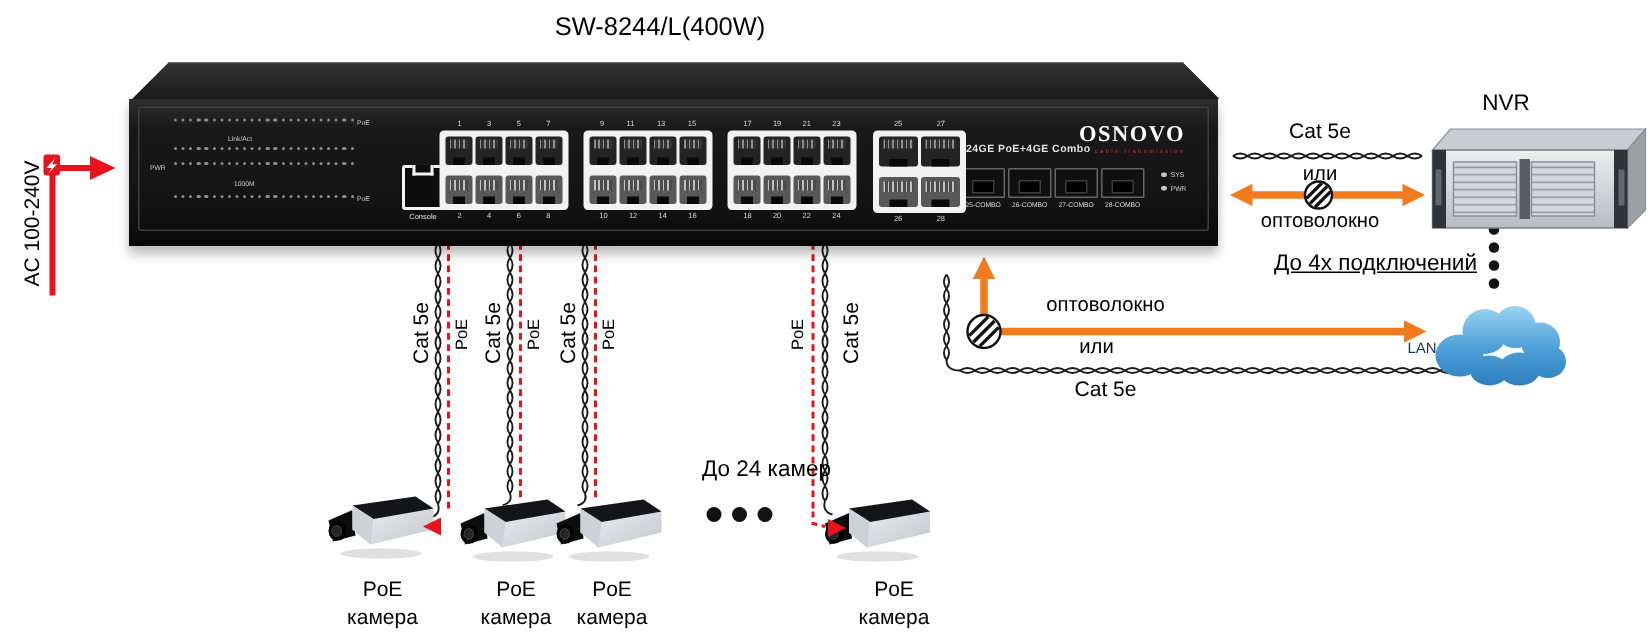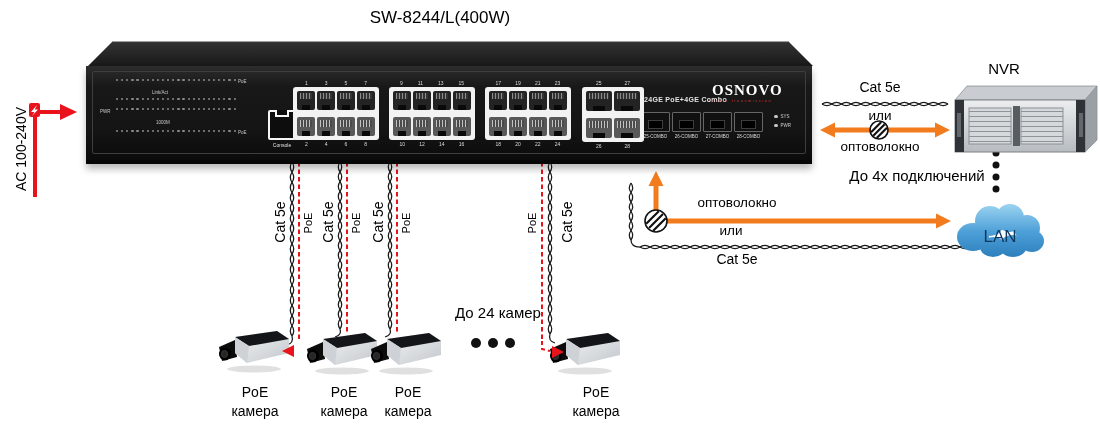--- a/index.html
+++ b/index.html
@@ -36,21 +36,21 @@
   .port::after{content:'';position:absolute;left:26%;right:26%;bottom:0;height:5px;background:#090909;}
   .port.b{background:#585858;}
   .port.b::before{background:repeating-linear-gradient(90deg,#c2c2c2 0 1px,#4b4b4b 1px 3px);top:3px;height:7px;}
   
   #combotxt{position:absolute;left:558px;top:30px;font-size:7px;font-weight:bold;color:#e3e3e3;letter-spacing:.3px;}
   #sfprow{position:absolute;left:556px;top:46px;display:flex;gap:4px;}
   .sfp{width:27px;display:flex;flex-direction:column;align-items:center;}
   .sfpslot{width:27px;height:18px;background:#101010;border:1px solid #666;border-radius:1px;position:relative;}
   .sfpslot::after{content:'';position:absolute;left:6px;right:6px;bottom:2px;height:7px;background:#000;border:1px solid #3d3d3d;}
   .sfplbl{font-size:4.5px;color:#ddd;margin-top:2px;white-space:nowrap;}
-  #brand{position:absolute;left:626px;top:16px;width:92px;text-align:left;}
+  #brand{position:absolute;left:612px;top:16px;width:92px;text-align:right;}
   #brandname{font-family:"Liberation Serif",serif;font-weight:bold;font-size:15px;color:#fff;letter-spacing:1px;line-height:16px;}
   #brandsub{font-size:4px;color:#d03030;letter-spacing:1.5px;}
   #statusleds{position:absolute;left:688px;top:48px;}
   .sled{display:flex;align-items:center;gap:3px;margin-bottom:4px;}
   .sled i{width:3.5px;height:3.5px;border-radius:50%;background:#c7c7c7;display:block;}
   .sled span{font-size:4.5px;color:#cfcfcf;}
   
   #wm{position:absolute;left:928px;top:376px;font-size:27px;font-weight:bold;letter-spacing:1px;
       color:rgba(250,250,250,.9);-webkit-text-stroke:1px #e2e2e2;z-index:0;}
 </style>
@@ -459,21 +459,21 @@
   <div class="lbl ctr rot" style="left:-34px;top:141px;width:110px;height:16px;font-size:14px;">AC 100-240V</div>
 
   <div class="lbl ctr rot" style="left:253px;top:214px;width:54px;font-size:14px;">Cat 5e</div>
   <div class="lbl ctr rot" style="left:301px;top:214px;width:54px;font-size:14px;">Cat 5e</div>
   <div class="lbl ctr rot" style="left:351px;top:214px;width:54px;font-size:14px;">Cat 5e</div>
   <div class="lbl ctr rot" style="left:540px;top:214px;width:54px;font-size:14px;">Cat 5e</div>
   <div class="lbl ctr rot" style="left:288px;top:217px;width:40px;font-size:11px;">PoE</div>
   <div class="lbl ctr rot" style="left:336px;top:217px;width:40px;font-size:11px;">PoE</div>
   <div class="lbl ctr rot" style="left:386px;top:217px;width:40px;font-size:11px;">PoE</div>
   <div class="lbl ctr rot" style="left:512px;top:217px;width:40px;font-size:11px;">PoE</div>
-  <div class="lbl ctr" style="left:438px;top:304px;width:120px;font-size:15px;">До 24 камер</div>
+  <div class="lbl ctr" style="left:451px;top:304px;width:120px;font-size:15px;">До 24 камер</div>
 
   <div class="lbl ctr" style="left:210px;top:383px;width:90px;font-size:14px;line-height:1.35;">
     <div>PoE</div>
       <div>камера</div>
     </div>
   <div class="lbl ctr" style="left:299px;top:383px;width:90px;font-size:14px;line-height:1.35;">
     <div>PoE</div>
       <div>камера</div>
     </div>
   <div class="lbl ctr" style="left:363px;top:383px;width:90px;font-size:14px;line-height:1.35;">
@@ -482,19 +482,19 @@
     </div>
   <div class="lbl ctr" style="left:551px;top:383px;width:90px;font-size:14px;line-height:1.35;">
     <div>PoE</div>
       <div>камера</div>
     </div>
 
   <div class="lbl ctr" style="left:843px;top:79px;width:74px;font-size:14px;">Cat 5e</div>
   <div class="lbl ctr" style="left:849px;top:108px;width:62px;font-size:13.5px;">или</div>
   <div class="lbl ctr" style="left:834px;top:139px;width:92px;font-size:13.5px;">оптоволокно</div>
   <div class="lbl ctr" style="left:973px;top:60px;width:62px;font-size:15px;">NVR</div>
-  <div class="lbl ctr" style="left:846px;top:167px;width:142px;font-size:15px;">До 4х подключений</div>
+  <div class="lbl ctr" style="left:846px;top:167px;width:142px;font-size:15px;text-decoration:underline;">До 4х подключений</div>
 
   <div class="lbl ctr" style="left:690px;top:195px;width:94px;font-size:13.5px;">оптоволокно</div>
   <div class="lbl ctr" style="left:700px;top:223px;width:62px;font-size:13.5px;">или</div>
   <div class="lbl ctr" style="left:703px;top:251px;width:68px;font-size:14px;">Cat 5e</div>
-  <div class="lbl ctr" style="left:976px;top:227px;width:48px;font-size:17px;color:#10395f;">LAN</div>
+  <div class="lbl ctr" style="left:924px;top:227px;width:48px;font-size:10px;color:#10395f;">LAN</div>
 </div>
 
 </body></html>

